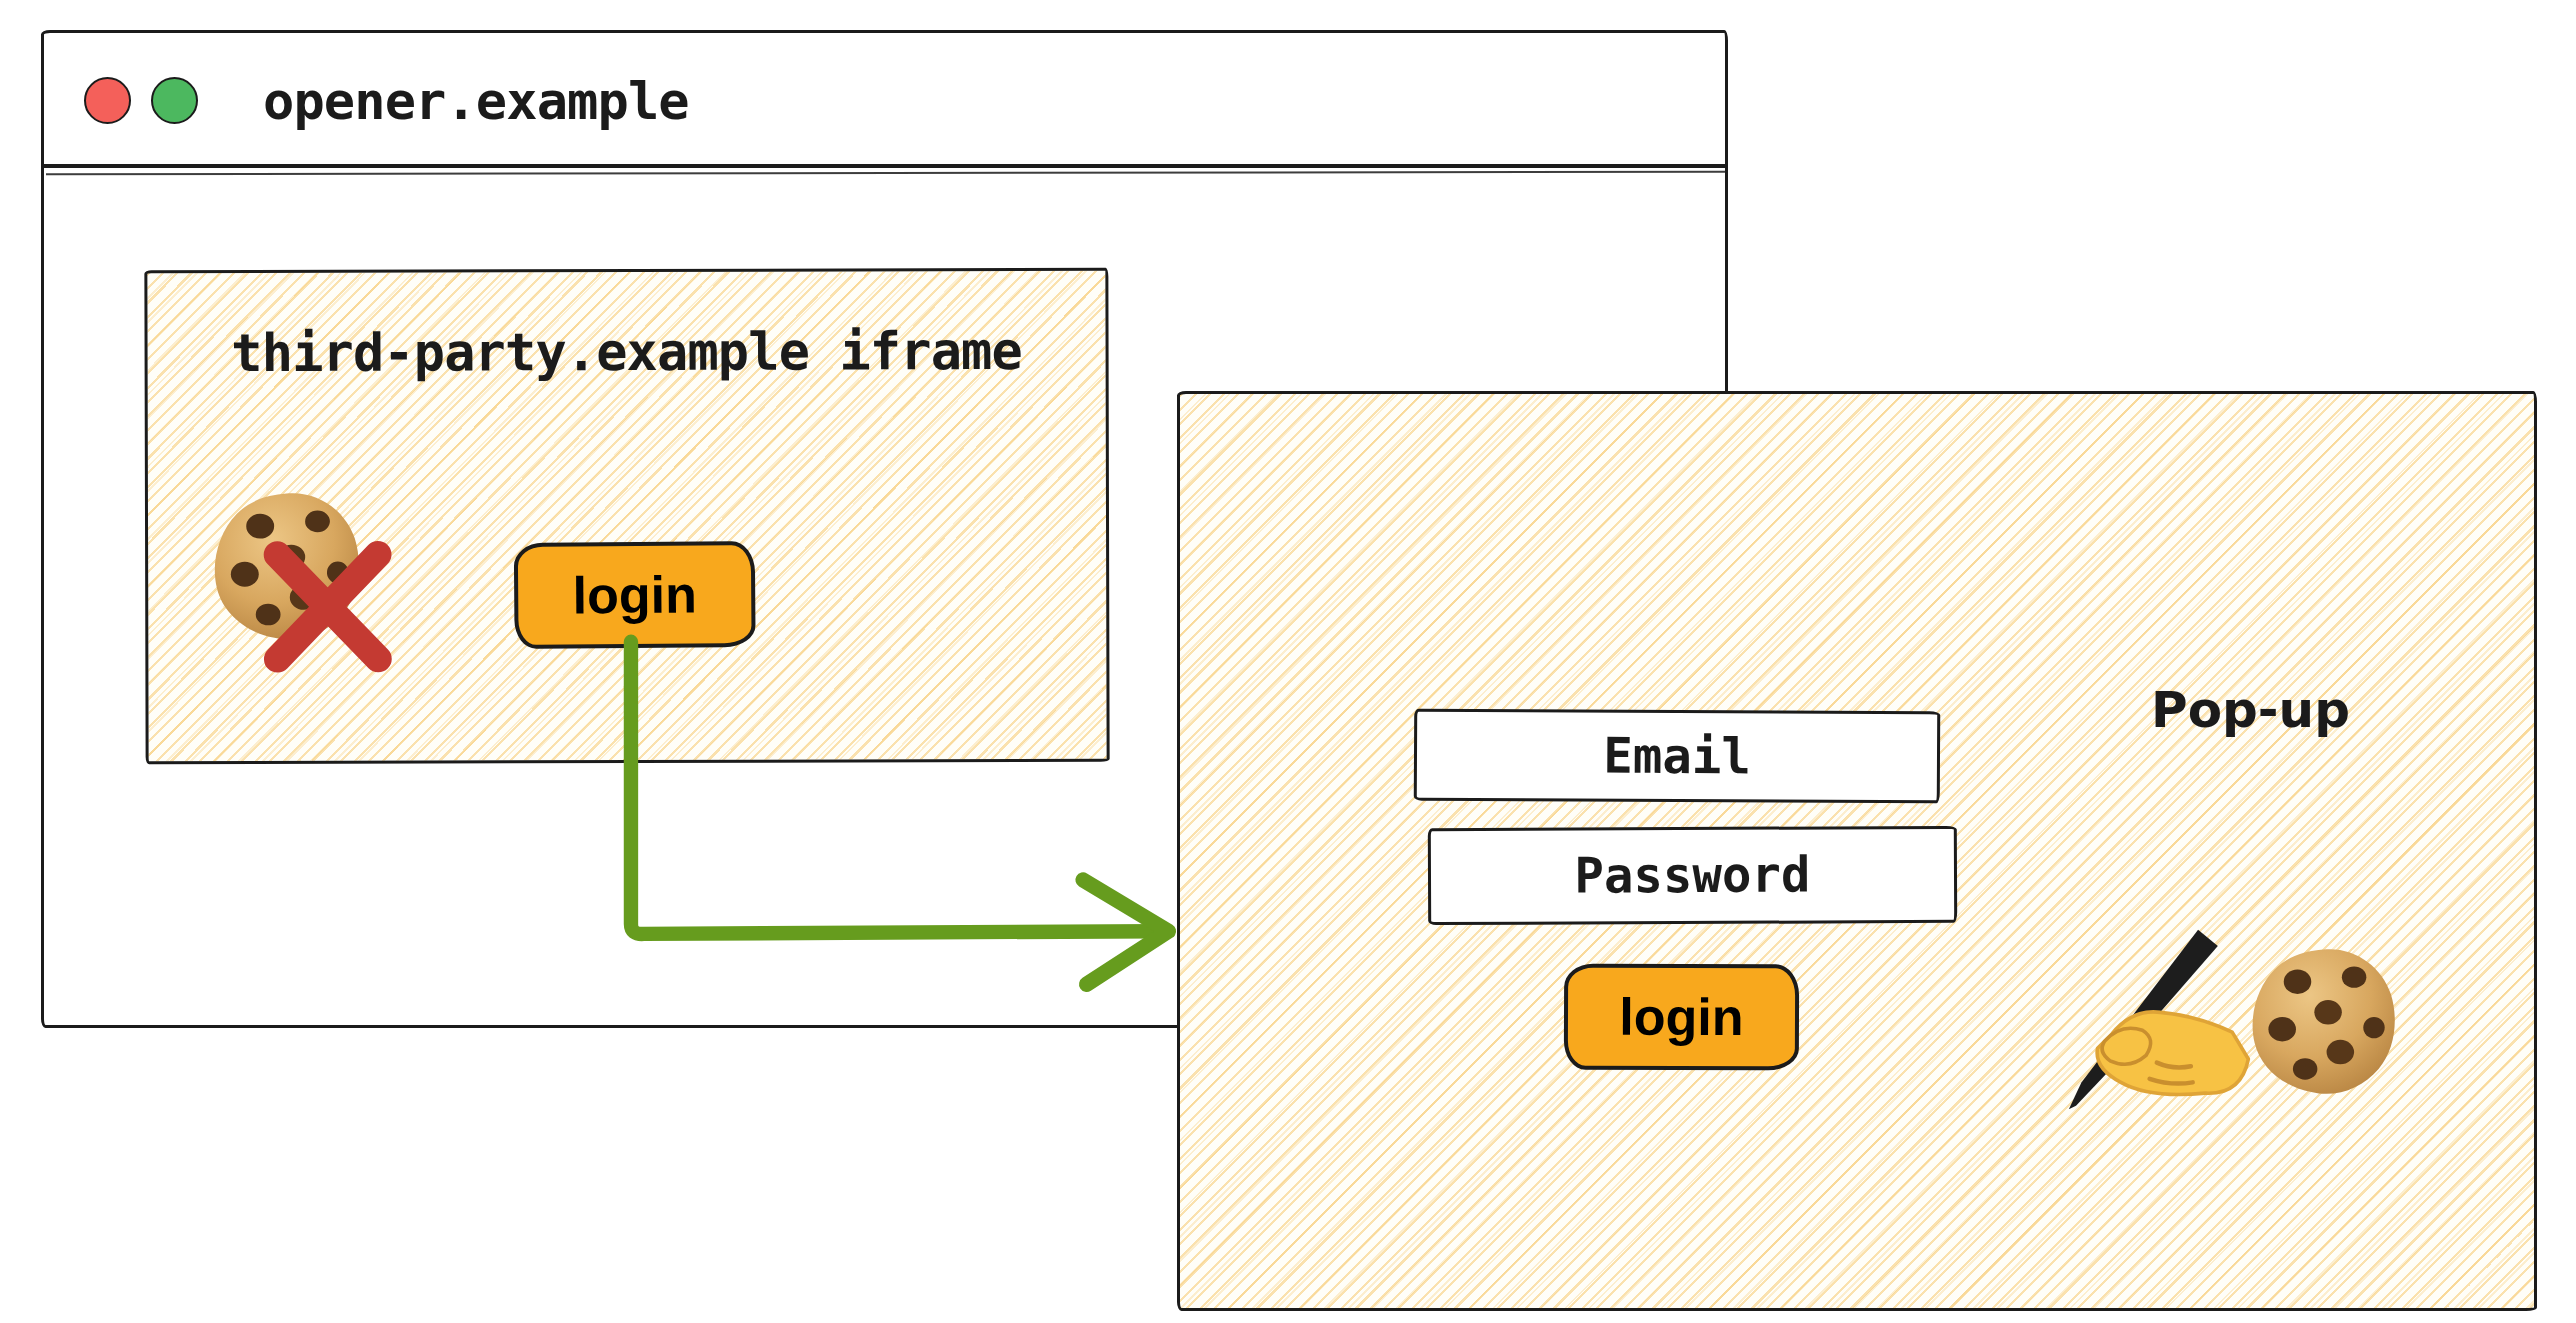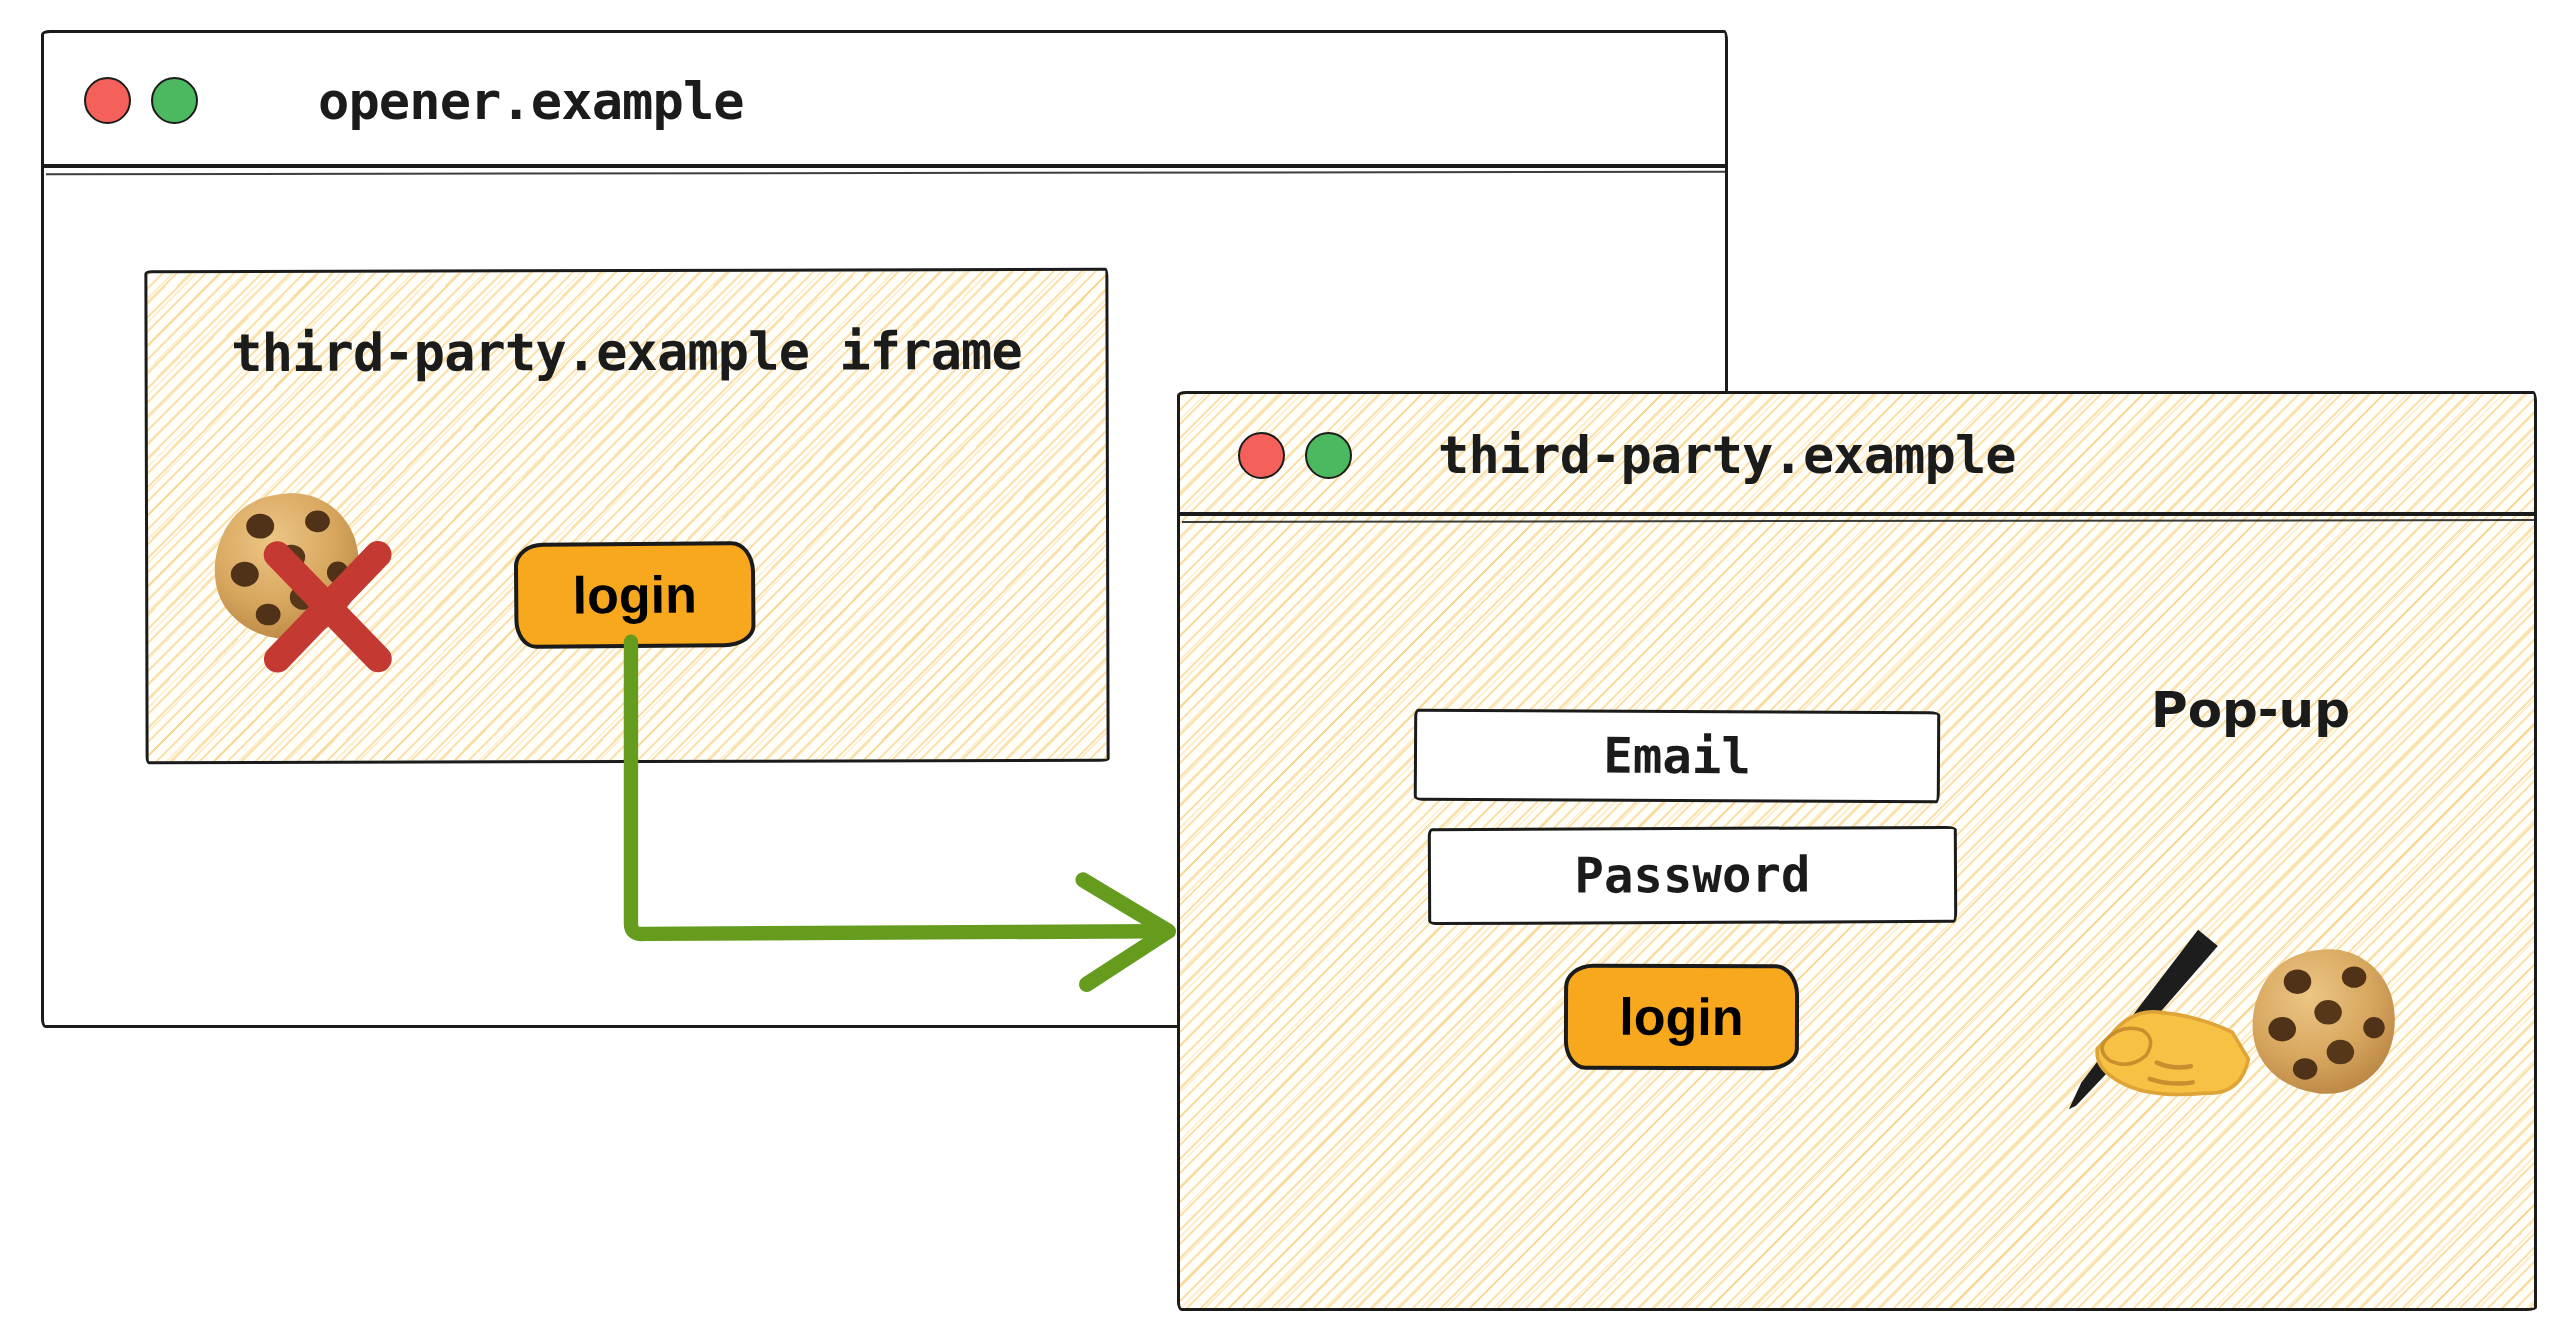--- a/index.html
+++ b/index.html
@@ -42,21 +42,21 @@
     transform:rotate(-0.08deg);
   }
   .lights{display:flex;align-items:center;gap:20px;}
   .dot{
     width:47px;height:47px;border-radius:50%;
     border:2.7px solid var(--ink);
   }
   .dot.red{background:var(--traffic-red);}
   .dot.green{background:var(--traffic-green);}
   .win-title{
-    margin-left:120px;
+    margin-left:65px;
     font-size:52px;font-weight:bold;letter-spacing:-0.9px;
     white-space:nowrap;
   }
 
   
   .hatch{
     background:
       repeating-linear-gradient(135deg, rgba(246,197,100,.50) 0 2.2px, transparent 2.2px 10px),
       repeating-linear-gradient(135deg, rgba(246,197,100,.28) 0 1.8px, transparent 1.8px 17px),
       #fffef8;
@@ -165,28 +165,20 @@
 
       <svg class="icon-abs" id="blocked-x" viewBox="0 0 172 160">
         <path d="M30 22 L142 138 M142 22 L30 138" stroke="#c43a32" stroke-width="30" stroke-linecap="round" fill="none"></path>
       </svg>
 
       <button class="login-btn" id="iframe-login">login</button>
     </div>
   </div>
 
   <div class="window hatch" id="popup-window">
-    <div class="titlebar">
-      <div class="lights">
-        <div class="dot red"></div>
-        <div class="dot green"></div>
-      </div>
-      <div class="win-title">third-party.example</div>
-      <div class="sep"></div>
-    </div>
 
     <div class="popup-label">Pop-up</div>
 
     <div class="field" id="email-field">Email</div>
 
     <div class="field" id="password-field">Password</div>
 
     <button class="login-btn" id="popup-login">login</button>
 
     <svg class="icon-abs" id="popup-hand" viewBox="0 0 220 205">

